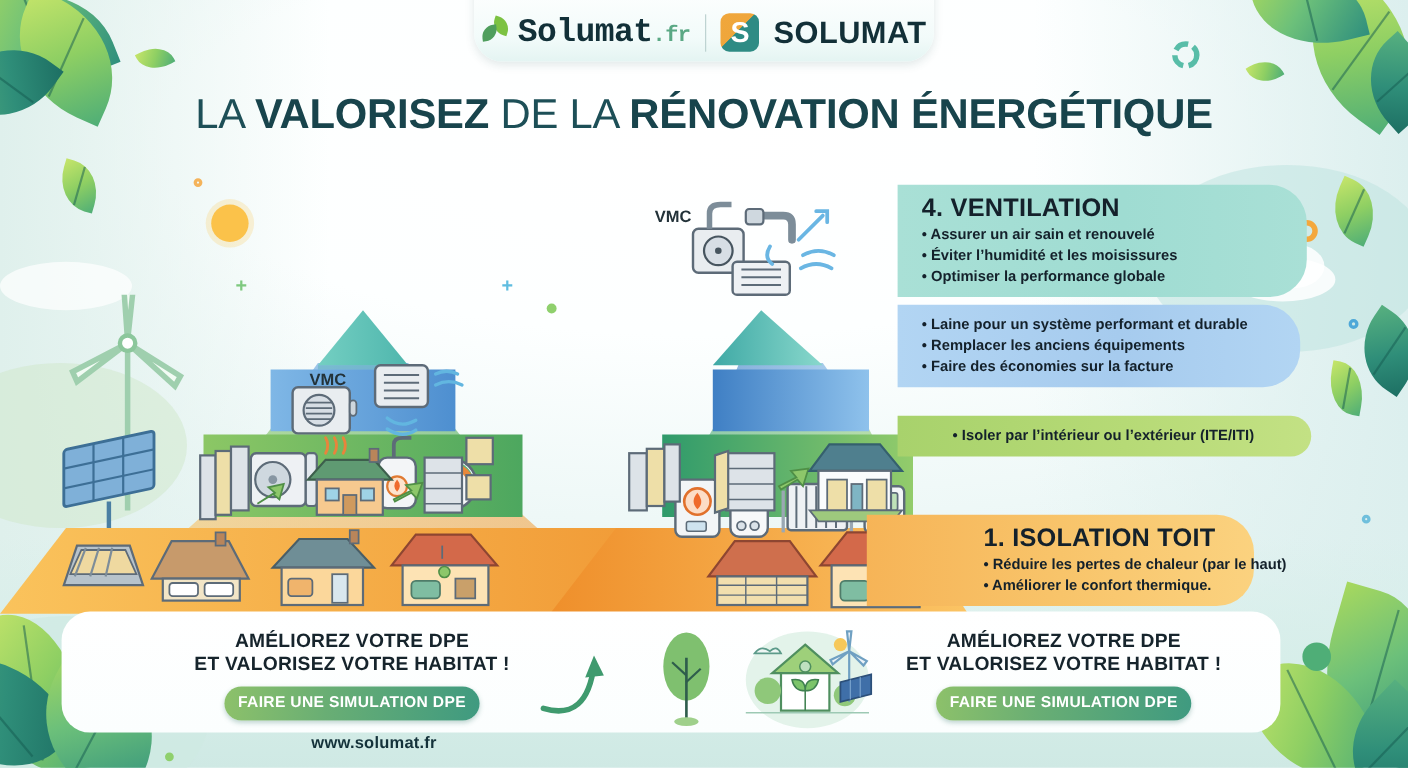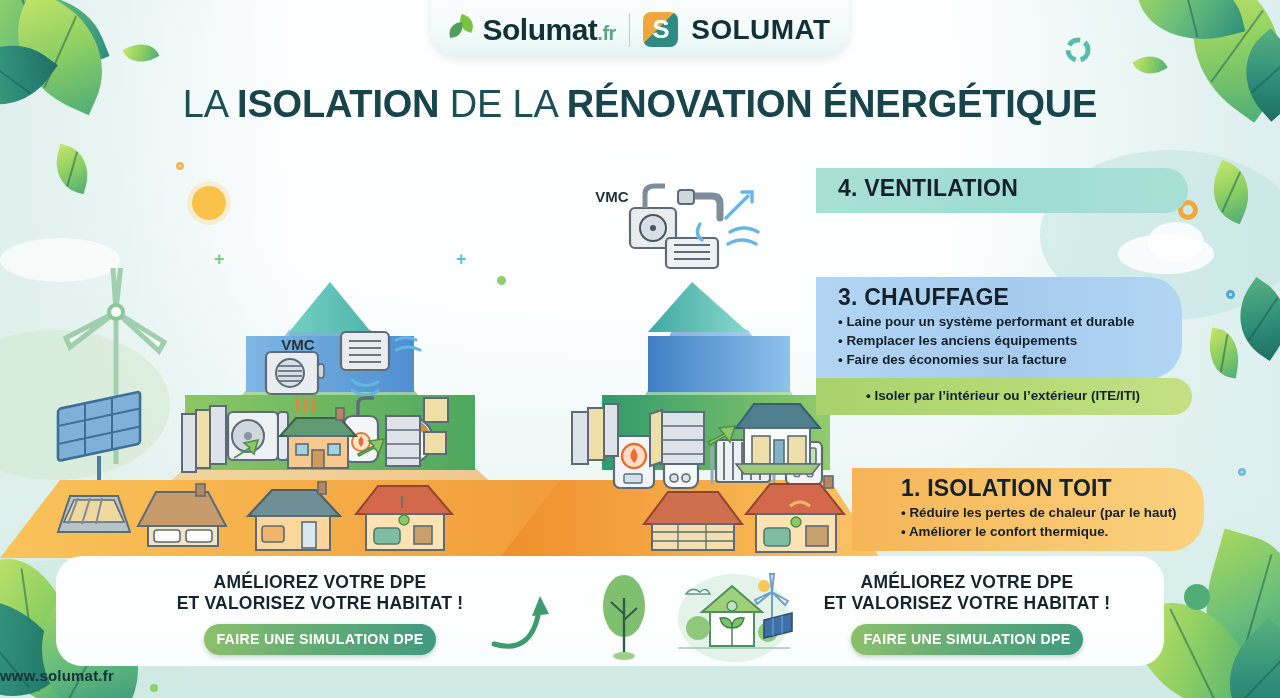--- a/index.html
+++ b/index.html
@@ -107,21 +107,21 @@
   }
   .ctaBtn{
     display:block;margin:9px auto 0;width:232px;height:31px;border-radius:16px;
     background:linear-gradient(95deg,#8dc16a 0%,#69ae74 40%,#3f9a80 100%);
     color:#fff;font-size:14.2px;font-weight:700;letter-spacing:.3px;
     display:flex;align-items:center;justify-content:center;
     box-shadow:0 2px 5px rgba(40,110,95,.3);
     border:none;cursor:pointer;font-family:"Liberation Sans",sans-serif;
   }
   .footurl{
-    position:absolute;left:0;bottom:14px;width:680px;
+    position:absolute;left:0;bottom:14px;width:680px;text-align:center;
     font-size:15px;font-weight:700;color:#14323a;letter-spacing:.2px;
   }
 
   
   .ring{position:absolute;border-radius:50%;}
   .plus{position:absolute;color:#7ec97f;font-size:18px;font-weight:700;line-height:1;}
   .dot{position:absolute;border-radius:50%;}
 </style>
 </head>
 <body>
@@ -233,31 +233,31 @@
     <div class="vein"></div>
   </div>
   <div class="dot" style="left:1184px;top:584px;width:26px;height:26px;background:#4fae77;"></div>
 
   <div class="logobar">
     <div class="inner">
       <div class="sprout">
         <div class="lf1"></div>
           <div class="lf2"></div>
       </div>
-      <div class="wordmark" style="margin-left:-6px;">
+      <div class="wordmark" style="margin-left:-6px;font-family:Liberation Mono, monospace;">
         <span>Solumat</span><span class="fr">.fr</span>
       </div>
       <div class="divider"></div>
       <div class="sicon"></div>
       <div class="brandtext">SOLUMAT</div>
     </div>
   </div>
 
   <div class="title">
-    <span class="lite">LA </span><span class="bold">ISOLATION</span><span class="lite"> DE LA </span><span class="bold">RÉNOVATION ÉNERGÉTIQUE</span>
+    <span class="lite">LA </span><span class="bold">VALORISEZ</span><span class="lite"> DE LA </span><span class="bold">RÉNOVATION ÉNERGÉTIQUE</span>
   </div>
 
   <svg style="position:absolute;left:0px;top:140px;" width="1000" height="430" viewBox="0 0 1000 430">
     <defs>
       <linearGradient id="gTealL" x1="0" y1="0" x2="1" y2="0">
         <stop offset="0%" stop-color="#74cfc2"></stop>
           <stop offset="100%" stop-color="#4fb6ad"></stop>
       </linearGradient>
       <linearGradient id="gTealR" x1="0" y1="0" x2="1" y2="0">
         <stop offset="0%" stop-color="#3fa9a5"></stop>
@@ -560,38 +560,42 @@
       <rect x="764" y="388" width="26" height="18" rx="4" fill="#7fbda2" stroke="#4f7c69" stroke-width="1.6"></rect>
       <rect x="806" y="386" width="22" height="20" fill="#c9a06a" stroke="#5d6b78" stroke-width="1.6"></rect>
       <circle cx="796" cy="382" r="5" fill="#8cc76a" stroke="#4f8f46" stroke-width="1.4"></circle>
       <path d="M790 366 q10 -8 20 0" fill="none" stroke="#f0b46c" stroke-width="3"></path>
       <rect x="824" y="336" width="9" height="12" fill="#b9855a" stroke="#5d6b78" stroke-width="1.6"></rect>
     </g>
   </svg>
 
   <div class="panel" style="left:816px;top:168px;width:372px;background:linear-gradient(90deg,#a9e0d6 0%,#9fdcd2 55%,#a9e0d6 100%);">
     <h3>4. VENTILATION</h3>
+    <ul>
+      <li>• Assurer un air sain et renouvelé</li>
+      <li>• Éviter l’humidité et les moisissures</li>
+      <li>• Optimiser la performance globale</li>
+    </ul>
   </div>
 
   <div class="panel" style="left:816px;top:277px;width:366px;background:linear-gradient(90deg,#b2d5f3 0%,#a6cbee 55%,#b2d5f3 100%);">
-    <h3>3. CHAUFFAGE</h3>
     <ul>
       <li>• Laine pour un système performant et durable</li>
       <li>• Remplacer les anciens équipements</li>
       <li>• Faire des économies sur la facture</li>
     </ul>
   </div>
 
   <div class="panel" style="left:816px;top:378px;width:376px;padding-left:50px;background:linear-gradient(90deg,#a8d26c 0%,#b6da76 55%,#c3e184 100%);">
     <ul>
       <li>• Isoler par l’intérieur ou l’extérieur (ITE/ITI)</li>
     </ul>
   </div>
 
-  <div class="panel" style="left:852px;top:468px;width:352px;padding-left:49px;background:linear-gradient(90deg,#f6b457 0%,#f8c46a 50%,#fbd27f 100%);">
+  <div class="panel" style="left:788px;top:468px;width:352px;padding-left:106px;background:linear-gradient(90deg,#f6b457 0%,#f8c46a 50%,#fbd27f 100%);">
     <h3>1. ISOLATION TOIT</h3>
     <ul>
       <li>• Réduire les pertes de chaleur (par le haut)</li>
       <li>• Améliorer le confort thermique.</li>
     </ul>
   </div>
 
   <div class="ctacard" style="left:56px;top:556px;width:1108px;height:110px;"></div>
 
   <svg style="position:absolute;left:668px;top:568px;" width="130" height="96" viewBox="0 0 130 96">

